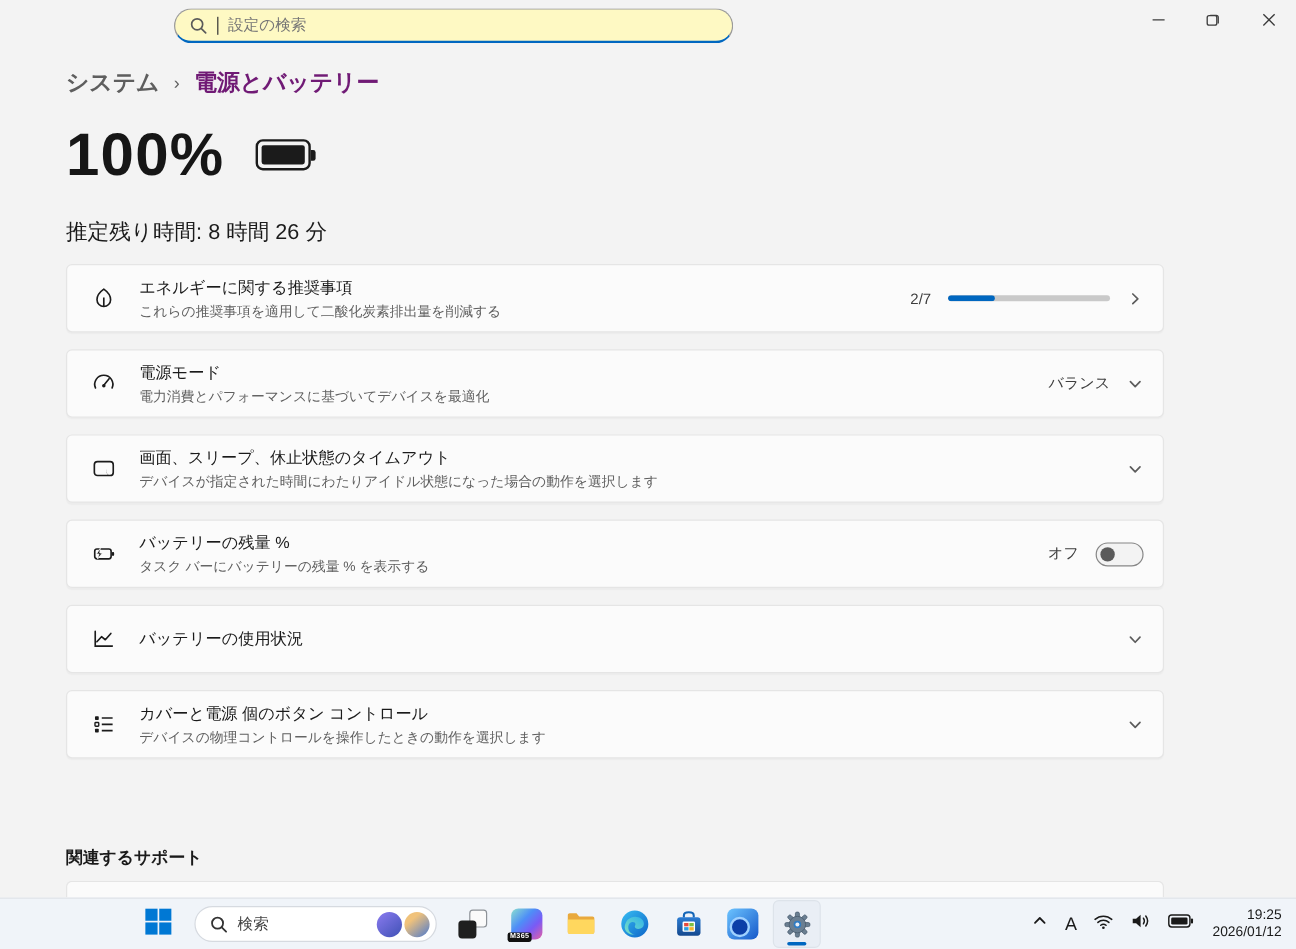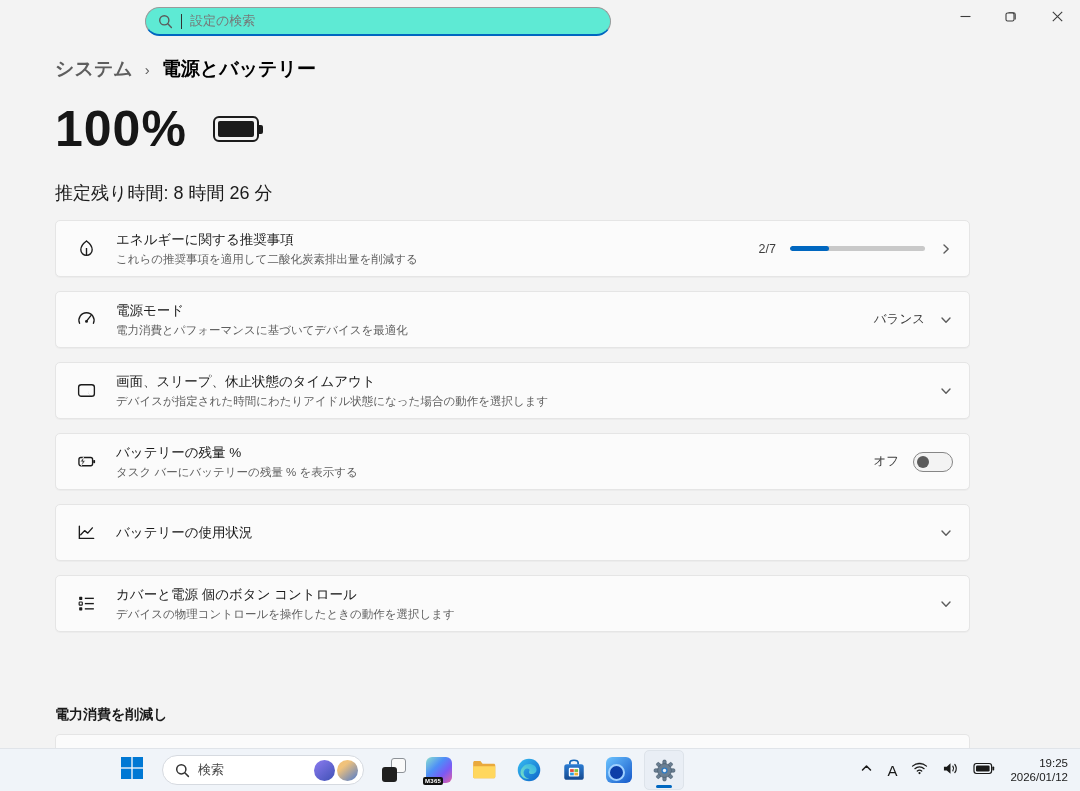--- a/index.html
+++ b/index.html
@@ -7,30 +7,30 @@
   body {
     font-family:"Liberation Sans","DejaVu Sans",sans-serif;
     background:#f3f3f3; color:#1b1b1b; position:relative;
   }
   
   .win-controls { position:absolute; top:0; right:0; display:flex; z-index:5; }
   .win-btn { width:46px; height:32px; display:flex; align-items:center; justify-content:center; }
   .win-btn svg { display:block; }
   .search-wrap {
     position:absolute; left:145px; top:7px; width:466px; height:29px;
-    background:#5eead4; border:1px solid #9a9a9a; border-bottom:2px solid #0067c0;
+    background:#fef9c3; border:1px solid #9a9a9a; border-bottom:2px solid #0067c0;
     border-radius:15px; display:flex; align-items:center; padding:0 12px; gap:8px;
   }
   .search-wrap .caret { width:1px; height:15px; background:#333; }
   .search-placeholder { color:#767676; font-size:13px; }
   
   .breadcrumb { position:absolute; left:55px; top:56px; display:flex; align-items:center; gap:12px; font-size:19px; font-weight:600; }
   .crumb-root { color:#5e5e5e; cursor:pointer; }
   .crumb-sep { color:#5e5e5e; font-size:15px; font-weight:400; }
-  .crumb-current { color:#000000; }
+  .crumb-current { color:#701a75; }
   
   .hero { position:absolute; left:55px; top:100px; display:flex; align-items:center; gap:26px; }
   .hero-percent { font-size:50px; font-weight:700; letter-spacing:1px; color:#161616; }
   .hero-batt { width:46px; height:26px; border:2.5px solid #1b1b1b; border-radius:6px; position:relative; }
   .hero-batt::before { content:""; position:absolute; inset:3px; background:#1b1b1b; border-radius:2px; }
   .hero-batt::after { content:""; position:absolute; right:-6px; top:7px; width:4px; height:9px; background:#1b1b1b; border-radius:0 2px 2px 0; }
   .estimate { position:absolute; left:55px; top:181px; font-size:18px; color:#1b1b1b; }
   
   .cards { position:absolute; left:55px; top:220px; width:915px; display:flex; flex-direction:column; gap:14px; }
   .card {
@@ -262,21 +262,21 @@
       <span class="chev">
         <svg width="14" height="14" viewBox="0 0 14 14">
             <path d="M3 5l4 4.2L11 5" fill="none" stroke="currentColor" stroke-width="1.4" stroke-linecap="round" stroke-linejoin="round"></path>
           </svg>
       </span>
     </div>
   </div>
 
 </div>
 
-<div class="related-heading">電力消費を削減し</div>
+<div class="related-heading">関連するサポート</div>
 <div class="partial-card"></div>
 
 <div class="taskbar">
   <div class="tb-left">
     <div class="tb-slot">
       <span>
         <svg width="22" height="22" viewBox="0 0 22 22">
             <rect x="0" y="0" width="10.3" height="10.3" fill="#0078d4"></rect>
             <rect x="11.7" y="0" width="10.3" height="10.3" fill="#0078d4"></rect>
             <rect x="0" y="11.7" width="10.3" height="10.3" fill="#0078d4"></rect>

